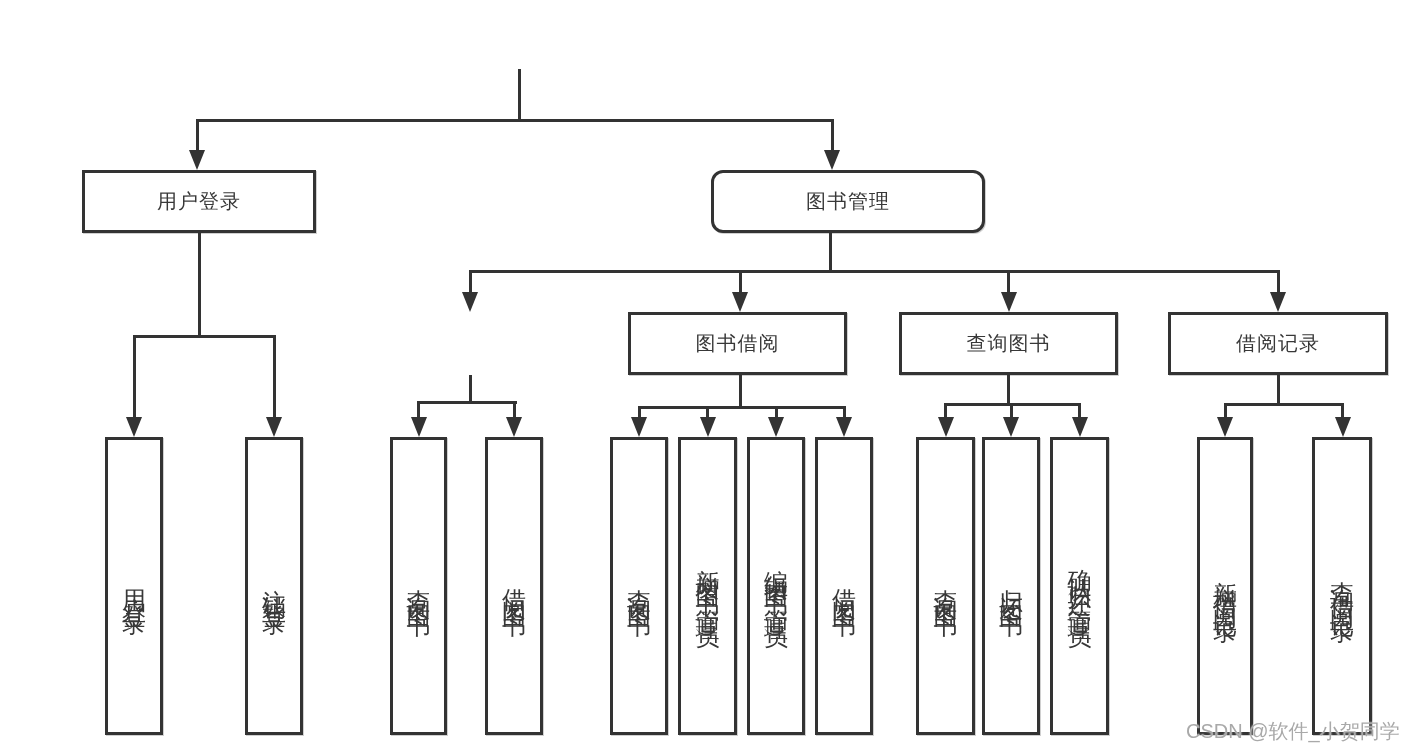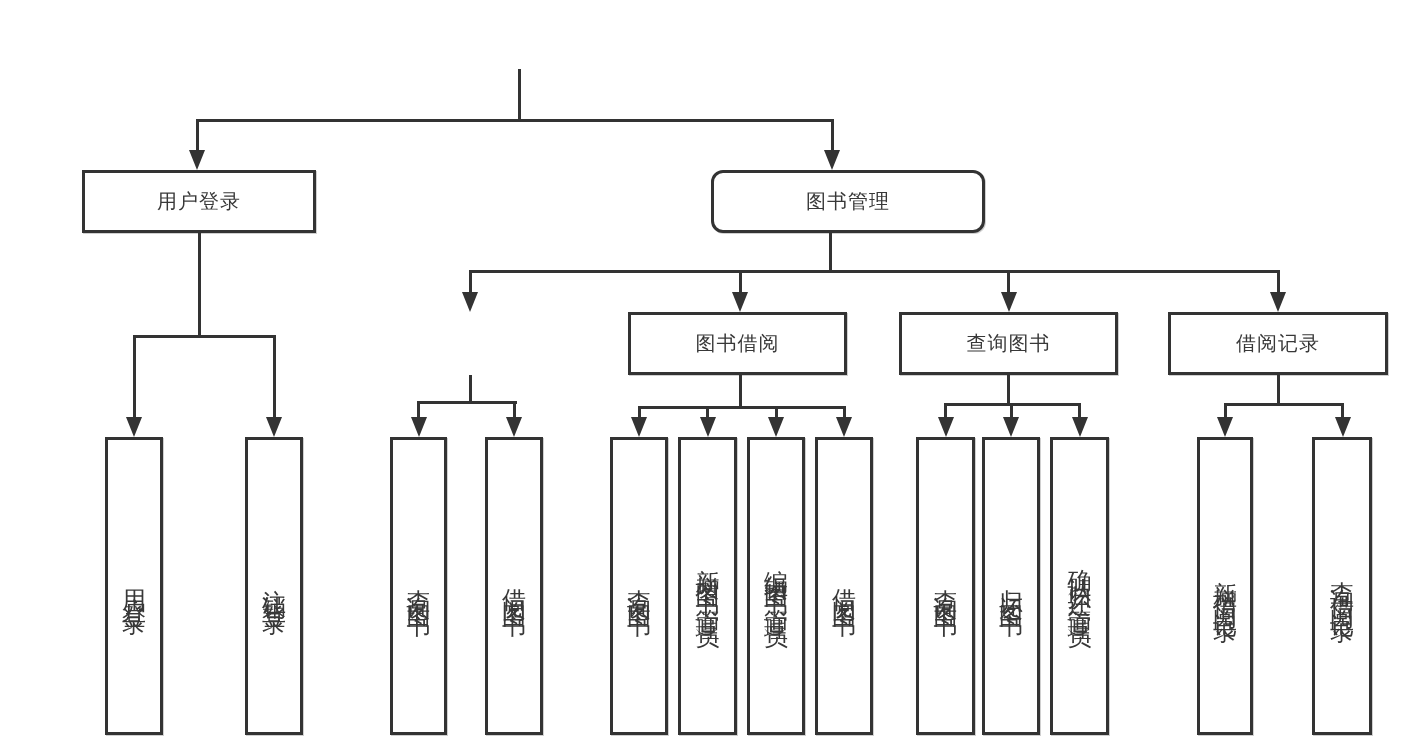--- a/index.html
+++ b/index.html
@@ -196,14 +196,15 @@
     <span class="leaf-label">确认归还（管理员）</span>
   </div>
 
   <div class="leaf" style="left:1197px; width:56px;">
     <span class="leaf-label">新增借阅记录</span>
   </div>
   <div class="leaf" style="left:1312px; width:60px;">
     <span class="leaf-label">查询借阅记录</span>
   </div>
 
+  <div class="watermark">CSDN @软件_小贺同学</div>
 
 </div>
 
 </body></html>

